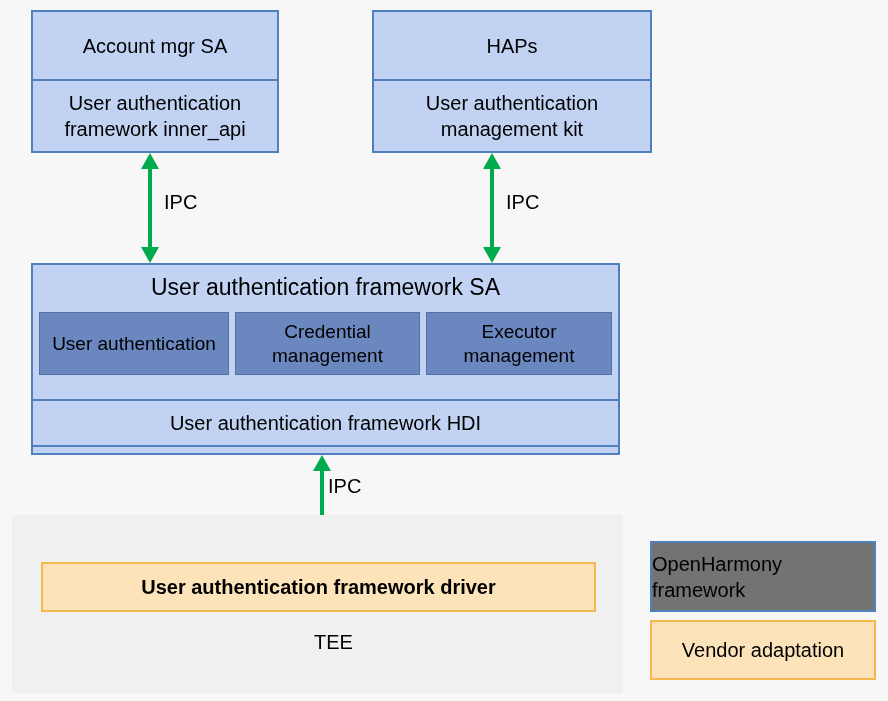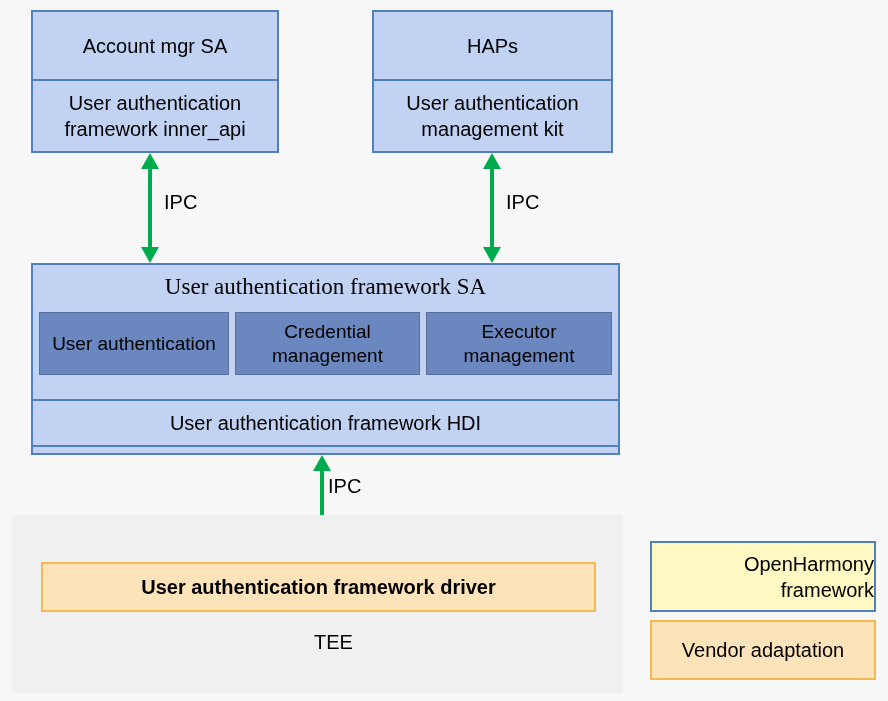--- a/index.html
+++ b/index.html
@@ -18,27 +18,26 @@
 
   .canvas {
     position: absolute;
     inset: 0;
   }
 
   
   .oh-box {
     position: absolute;
     box-sizing: border-box;
-    background: #fef9c3;
-    border: 2px solid #5180bf;
-    display: flex;
-    align-items: center;
-    justify-content: center;
-    text-align: right;
-    padding-left: 12px;
+    background: #737373;
+    border: 2px solid #5180bf;
+    display: flex;
+    align-items: center;
+    justify-content: center;
+    text-align: left;
   }
   .vendor-box {
     position: absolute;
     box-sizing: border-box;
     background: #fce3ba;
     border: 2px solid #f6b94f;
     display: flex;
     align-items: center;
     justify-content: center;
     text-align: center;
@@ -75,38 +74,37 @@
     line-height: 26px;
   }
   .stack > .cell.divider {
     border-top: 2px solid #5180bf;
   }
 
   #box-account-mgr { left: 31px; top: 10px; width: 248px; height: 143px; }
   #box-account-mgr .cell.head { height: 67px; }
   #box-account-mgr .cell.sub  { height: 72px; }
 
-  #box-haps { left: 372px; top: 10px; width: 241px; height: 143px; }
+  #box-haps { left: 372px; top: 10px; width: 280px; height: 143px; }
   #box-haps .cell.head { height: 67px; }
   #box-haps .cell.sub  { height: 72px; }
 
   
   #sa-block {
     position: absolute;
     left: 31px; top: 263px; width: 589px; height: 192px;
     box-sizing: border-box;
     border: 2px solid #5180bf;
     background: #c1d2f2;
   }
   #sa-title {
     position: absolute;
     left: 0; top: 0; width: 100%; height: 44px;
     display: flex; align-items: center; justify-content: center;
     font-size: 23px;
-    font-family: Liberation Serif, serif;
   }
   #sa-modules {
     position: absolute;
     left: 0; top: 44px; width: 100%; height: 90px;
   }
   #mod-user-auth       { left: 6px;   top: 3px; width: 190px; height: 63px; }
   #mod-credential-mgmt { left: 202px; top: 3px; width: 185px; height: 63px; }
   #mod-executor-mgmt   { left: 393px; top: 3px; width: 186px; height: 63px; }
 
   #sa-hdi {

